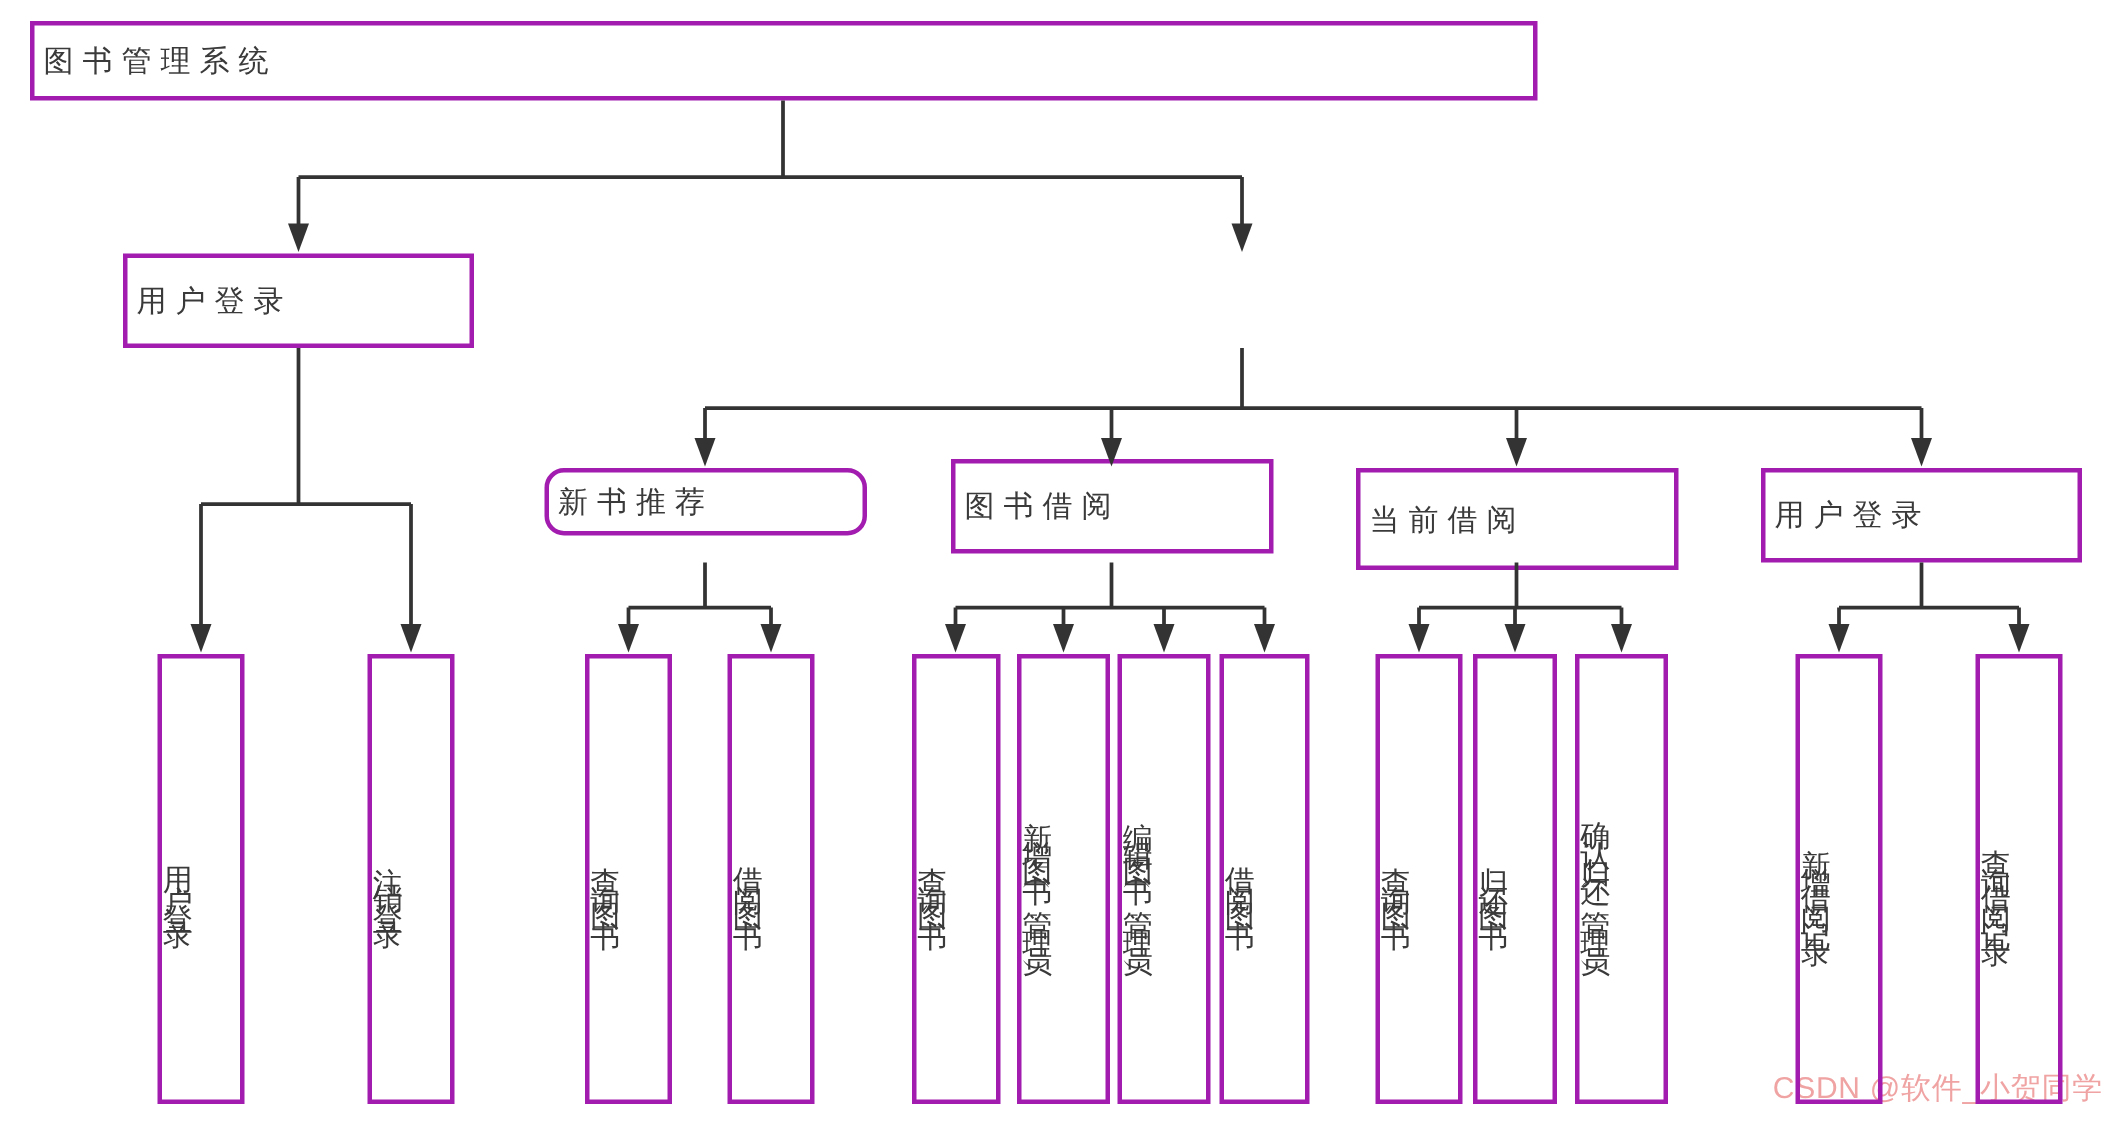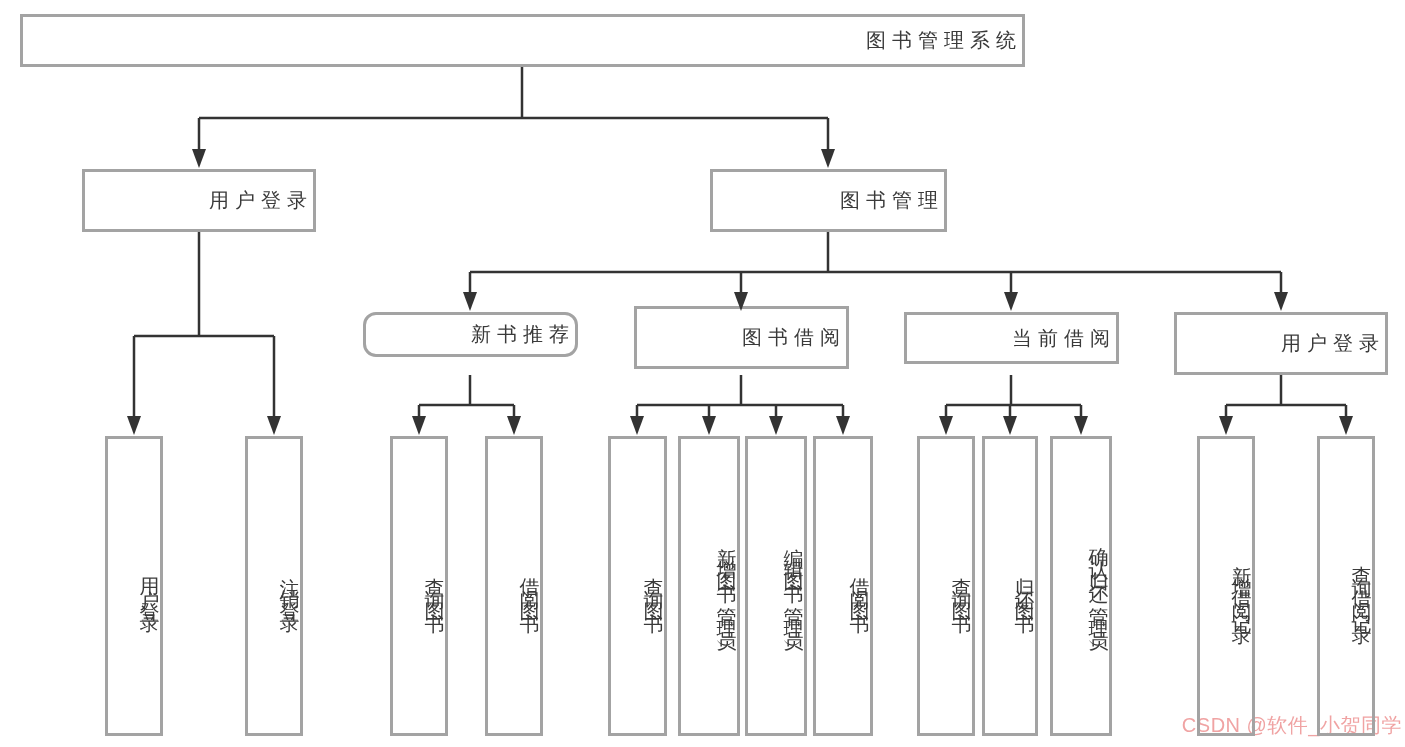--- a/index.html
+++ b/index.html
@@ -7,25 +7,25 @@
     position: relative;
     width: 1405px;
     height: 747px;
     background: #ffffff;
     font-family: "Liberation Sans", sans-serif;
     overflow: hidden;
   }
   .box {
     position: absolute;
     box-sizing: border-box;
-    border: 3px solid #a3a3a3;
+    border: 3px solid #a21caf;
     background: transparent;
     display: flex;
     align-items: center;
-    justify-content: flex-end;
+    justify-content: flex-start;
     color: #3a3a3a;
     z-index: 2;
   }
   .h-label {
     font-size: 20px;
     letter-spacing: 6px;
     text-indent: 6px;
     white-space: nowrap;
   }
   .vtext {
@@ -65,31 +65,28 @@
 
   <div id="watermark">CSDN @软件_小贺同学</div>
 
   <div class="box" style="left:20px; top:14px; width:1005px; height:53px;">
     <span class="h-label">图书管理系统</span>
   </div>
 
   <div class="box" style="left:82px; top:169px; width:234px; height:63px;">
     <span class="h-label">用户登录</span>
   </div>
-  <div class="box" style="left:710px; top:169px; width:237px; height:63px;">
-    <span class="h-label">图书管理</span>
-  </div>
 
   <div class="box" style="left:363px; top:312px; width:215px; height:45px;border-radius:13px;">
     <span class="h-label">新书推荐</span>
   </div>
   <div class="box" style="left:634px; top:306px; width:215px; height:63px;">
     <span class="h-label">图书借阅</span>
   </div>
-  <div class="box" style="left:904px; top:312px; width:215px; height:52px;">
+  <div class="box" style="left:904px; top:312px; width:215px; height:68px;">
     <span class="h-label">当前借阅</span>
   </div>
   <div class="box" style="left:1174px; top:312px; width:214px; height:63px;">
     <span class="h-label">用户登录</span>
   </div>
 
   <div class="box leaf" style="left:105px; top:436px; width:58px; height:300px;">
     <span class="vtext">用户登录</span>
   </div>
   <div class="box leaf" style="left:245px; top:436px; width:58px; height:300px;">

